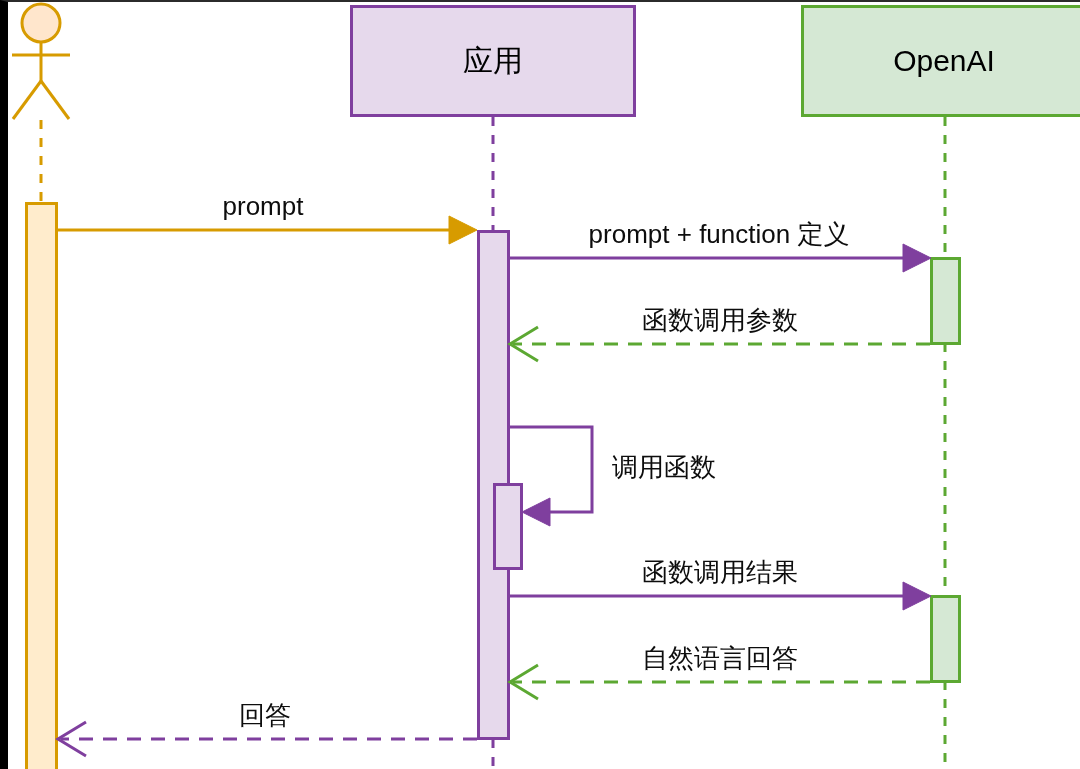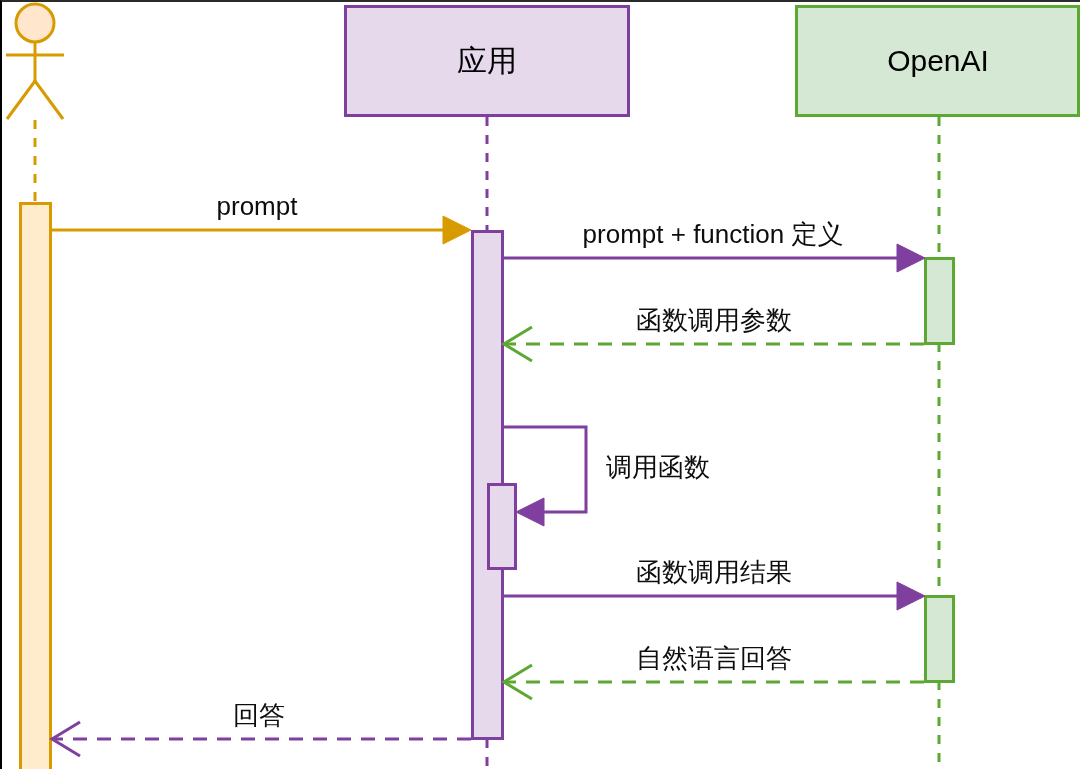--- a/index.html
+++ b/index.html
@@ -9,21 +9,21 @@
   }
   body {
     font-family: "Liberation Sans", "DejaVu Sans", sans-serif;
   }
   #diagram-root {
     position: relative;
     width: 1080px;
     height: 769px;
     background: #ffffff;
     overflow: hidden;
-    border-left: 2px solid #000000;
+    border-left: 8px solid #000000;
     border-top: 2px solid #2b2b2b;
     box-sizing: border-box;
   }
   #diagram-svg {
     position: absolute;
     left: 0;
     top: 0;
     display: block;
   }
   .participant-label {

